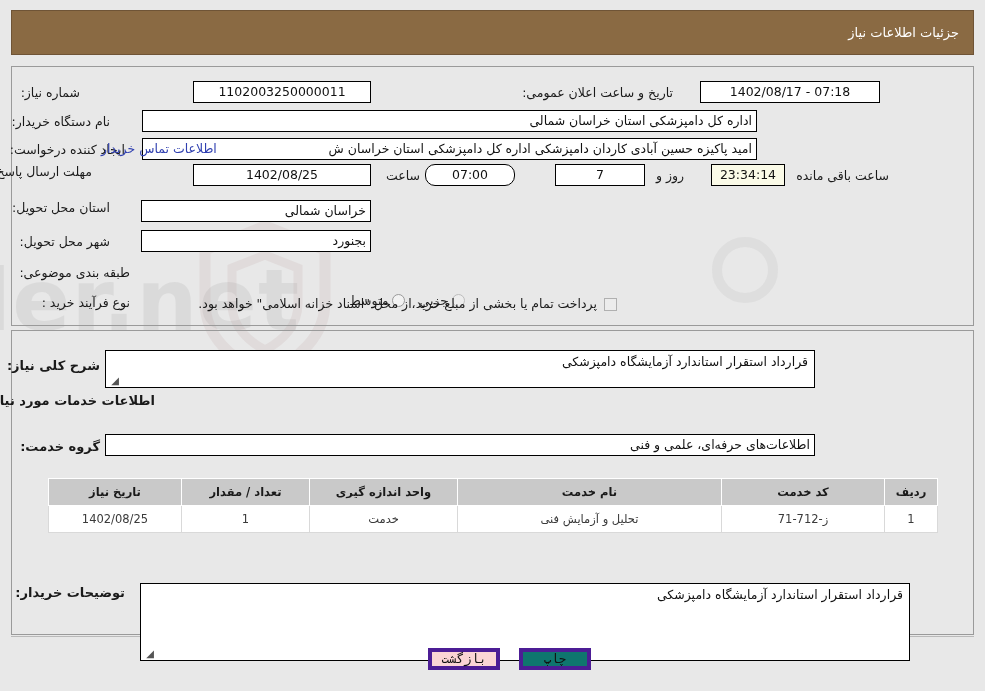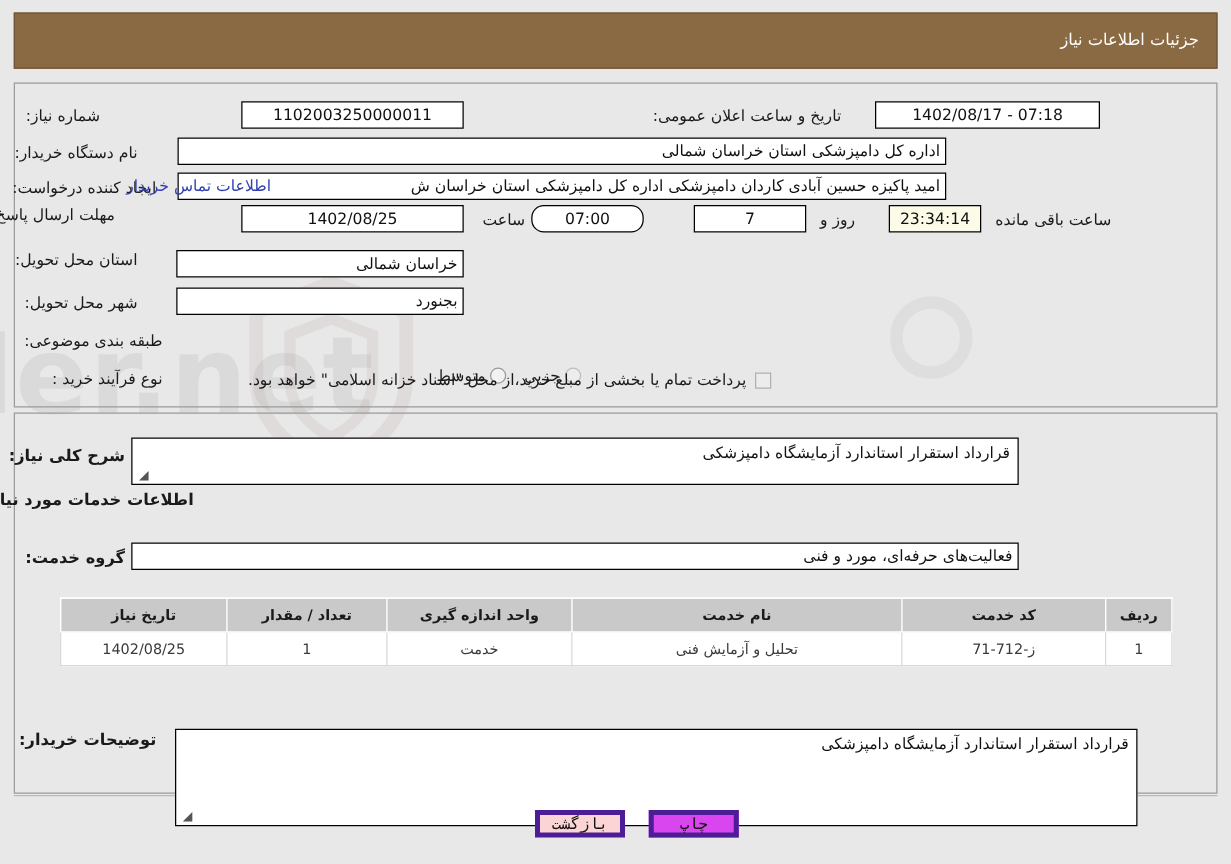--- a/index.html
+++ b/index.html
@@ -183,21 +183,21 @@
     height: 22px;
     min-width: 66px;
     display: flex;
     align-items: center;
     justify-content: center;
     color: #111;
     cursor: pointer;
     z-index: 14;
     font-family: Liberation Mono, monospace;
   }
-  .btn-print  { background: #d946ef; }
+  .btn-print  { background: #0f766e; }
   .btn-back   { background: #fbd5d5; }
 
   .hline {
     position: absolute;
     background: #b9b9b9;
     height: 1px;
     z-index: 9;
   }
 </style>
 </head>
@@ -275,21 +275,21 @@
 
   <div class="abs lbl lbl-b" style="top:358px; right:885px; width:95px; text-align:right; font-size:13px;">شرح کلی نیاز:</div>
   <div class="tbox abs" style="top:350px; right:170px; width:710px; height:38px;">
     <span>قرارداد استقرار استاندارد آزمایشگاه دامپزشکی</span>
     <span class="grip">◢</span>
   </div>
 
   <div class="abs lbl lbl-b" style="top:393px; right:830px; width:150px; text-align:right; font-size:13px;">اطلاعات خدمات مورد نیاز</div>
 
   <div class="abs lbl lbl-b" style="top:439px; right:885px; width:95px; text-align:right; font-size:13px;">گروه خدمت:</div>
-  <div class="abs fld right" style="top:434px; right:170px; width:710px;">فعالیت‌های حرفه‌ای، مورد و فنی</div>
+  <div class="abs fld right" style="top:434px; right:170px; width:710px;">اطلاعات‌های حرفه‌ای، علمی و فنی</div>
 
   <table class="svc" style="top:478px; right:47px; width:890px;">
     <thead>
       <tr>
         <th style="width:40px;">ردیف</th>
         <th style="width:150px;">کد خدمت</th>
         <th>نام خدمت</th>
         <th style="width:135px;">واحد اندازه گیری</th>
         <th style="width:115px;">تعداد / مقدار</th>
         <th style="width:120px;">تاریخ نیاز</th>

